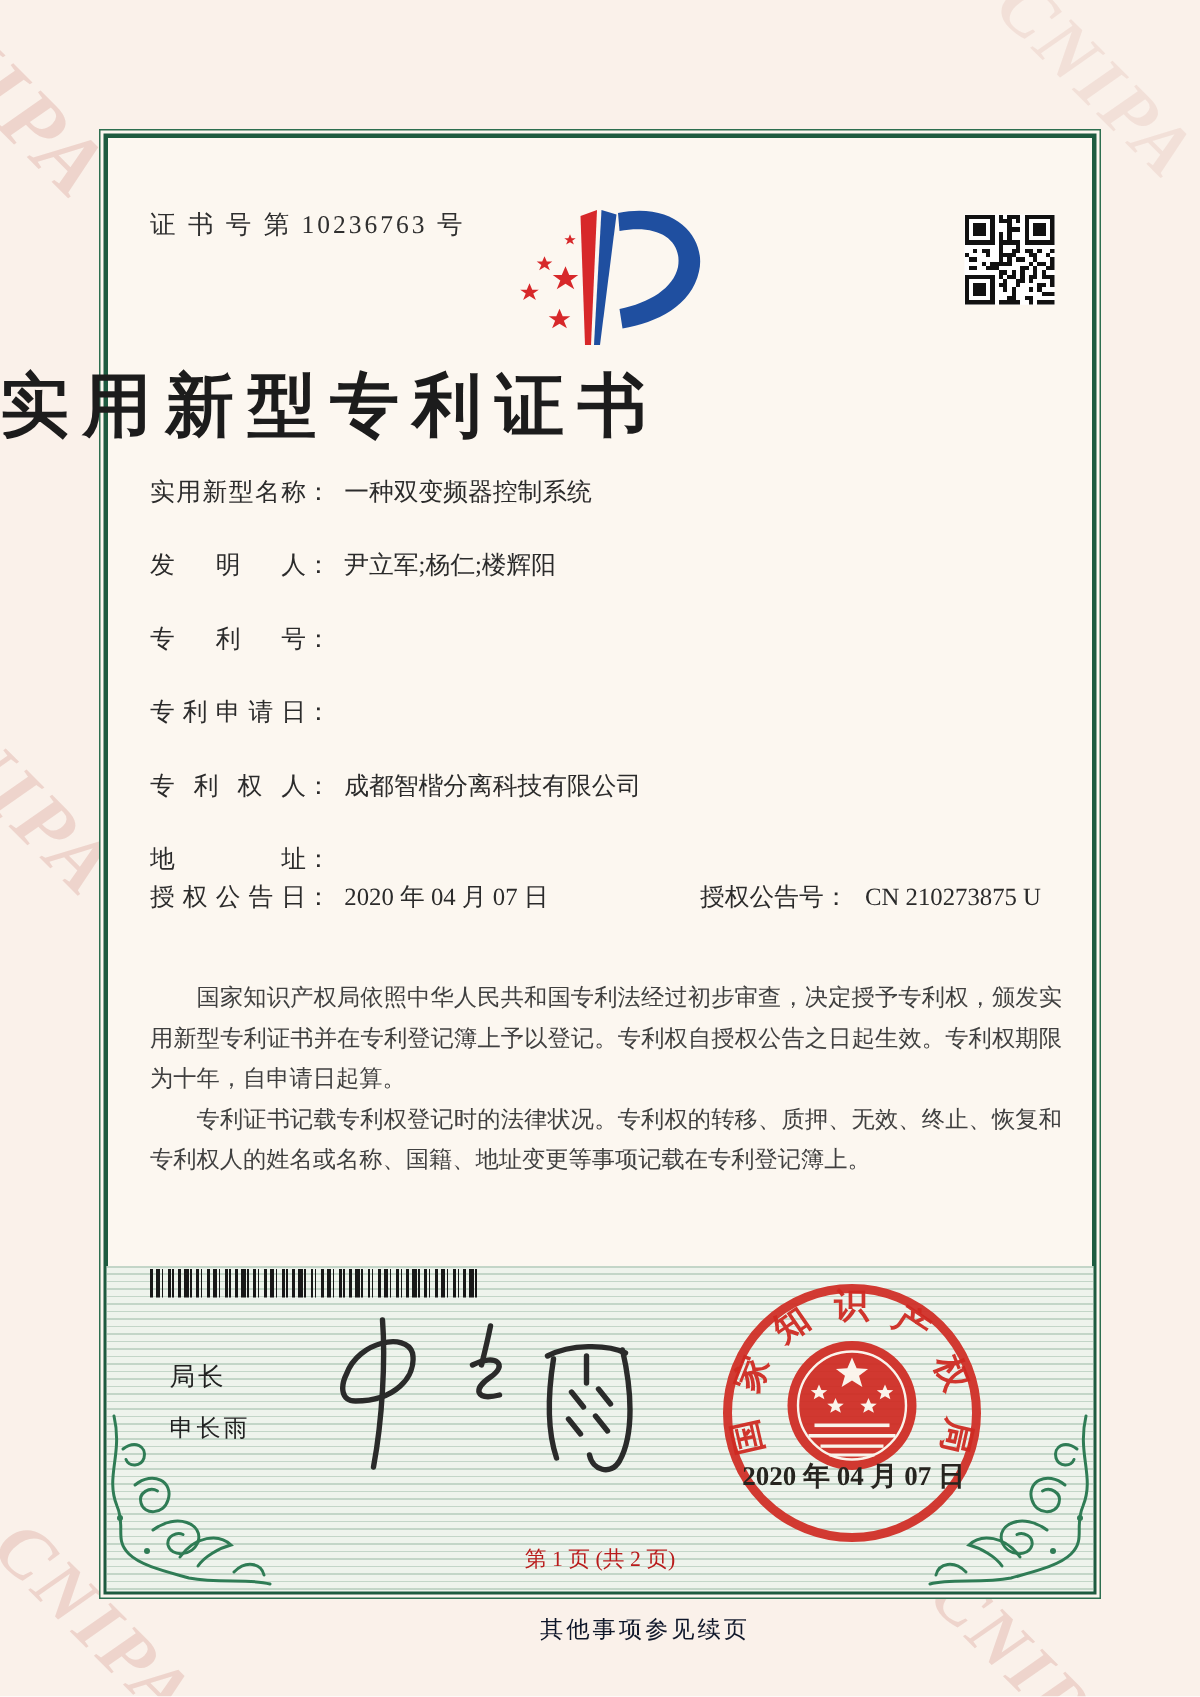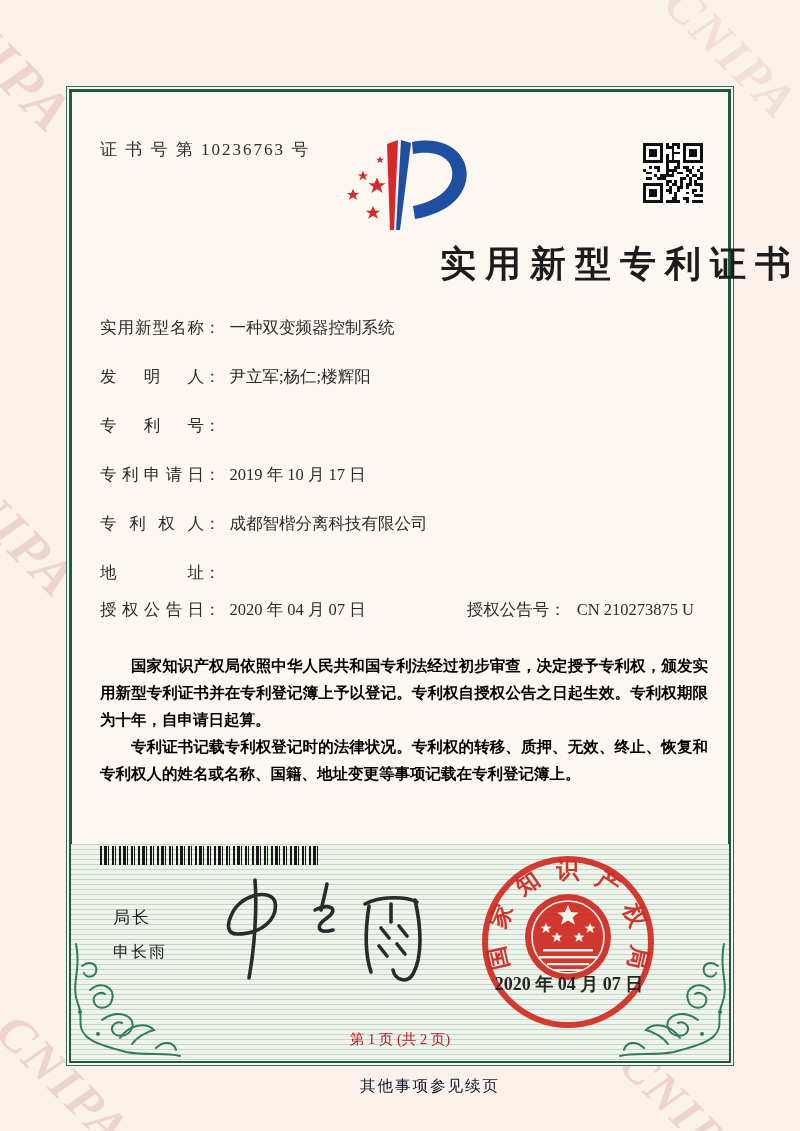--- a/index.html
+++ b/index.html
@@ -20,38 +20,38 @@
   .wm-tan{color:rgba(205,182,150,0.33);}
   
   .frame-outer{position:absolute;left:66px;top:86px;width:666px;height:978px;border:1px solid #2d6f50;background:#fcf7f0;}
   .frame-inner{position:absolute;left:2px;top:2px;right:2px;bottom:2px;border:3px solid #1e5b40;}
   
   .cert-no{position:absolute;left:100px;top:138px;font-size:17px;letter-spacing:2px;color:#2f2f2f;}
   .logo{position:absolute;left:330px;top:118px;width:185px;height:122px;}
   .qr{position:absolute;left:643px;top:143px;width:60px;height:60px;background:#fff;}
   .qr svg{width:100%;height:100%;display:block;}
   .title{
-    position:absolute;left:0;top:240px;width:100%;text-align:right;
-    font-size:36px;font-weight:bold;letter-spacing:9px;color:#1c1c1c;
+    position:absolute;left:0;top:240px;width:100%;text-align:left;
+    font-size:46px;font-weight:bold;letter-spacing:9px;color:#1c1c1c;
   }
   
   .fields{position:absolute;left:100px;top:316px;width:606px;font-size:16.5px;color:#2b2b2b;}
   .frow{display:flex;align-items:flex-start;margin-bottom:26px;line-height:23px;}
   .flabel{display:inline-block;width:104px;text-align:justify;text-align-last:justify;flex:none;}
   .fcolon{flex:none;margin-right:9px;}
   .fvalue{flex:1;}
-  .frow.addr{margin-bottom:14px;}
+  .frow.addr{margin-bottom:2px;}
   .frow.last{margin-bottom:0;}
   .pair2{margin-left:auto;display:flex;padding-right:12px;text-align:right;}
   .pair2 .flabel2{flex:none;}
   .pair2 .fvalue{margin-left:2px;}
   
   .bodytext{
     position:absolute;left:100px;top:652px;width:608px;
-    font-size:15.5px;line-height:27px;text-align:justify;color:#000000;font-weight:bold;
+    font-size:15.5px;line-height:27px;text-align:justify;color:#404040;
   }
   .bodytext p{margin:0;text-indent:2em;}
   
   .guilloche{
     position:absolute;left:71px;top:844px;width:658px;height:217px;
     background:
       repeating-linear-gradient(to bottom, rgba(125,165,140,0.38) 0 1px, rgba(0,0,0,0) 1px 5px),
       #eef3ec;
   }
   .barcode{
@@ -151,21 +151,20 @@
         <span class="fcolon">：</span>
       <span class="fvalue">尹立军;杨仁;楼辉阳</span>
     </div>
     <div class="frow">
       <span class="flabel">专利号</span>
         <span class="fcolon">：</span>
     </div>
     <div class="frow">
       <span class="flabel">专利申请日</span>
         <span class="fcolon">：</span>
-      <span class="fvalue">2019 年 10 月 17 日</span>
     </div>
     <div class="frow">
       <span class="flabel">专利权人</span>
         <span class="fcolon">：</span>
       <span class="fvalue">成都智楷分离科技有限公司</span>
     </div>
     <div class="frow addr">
       <span class="flabel">地址</span>
         <span class="fcolon">：</span>
     </div>

